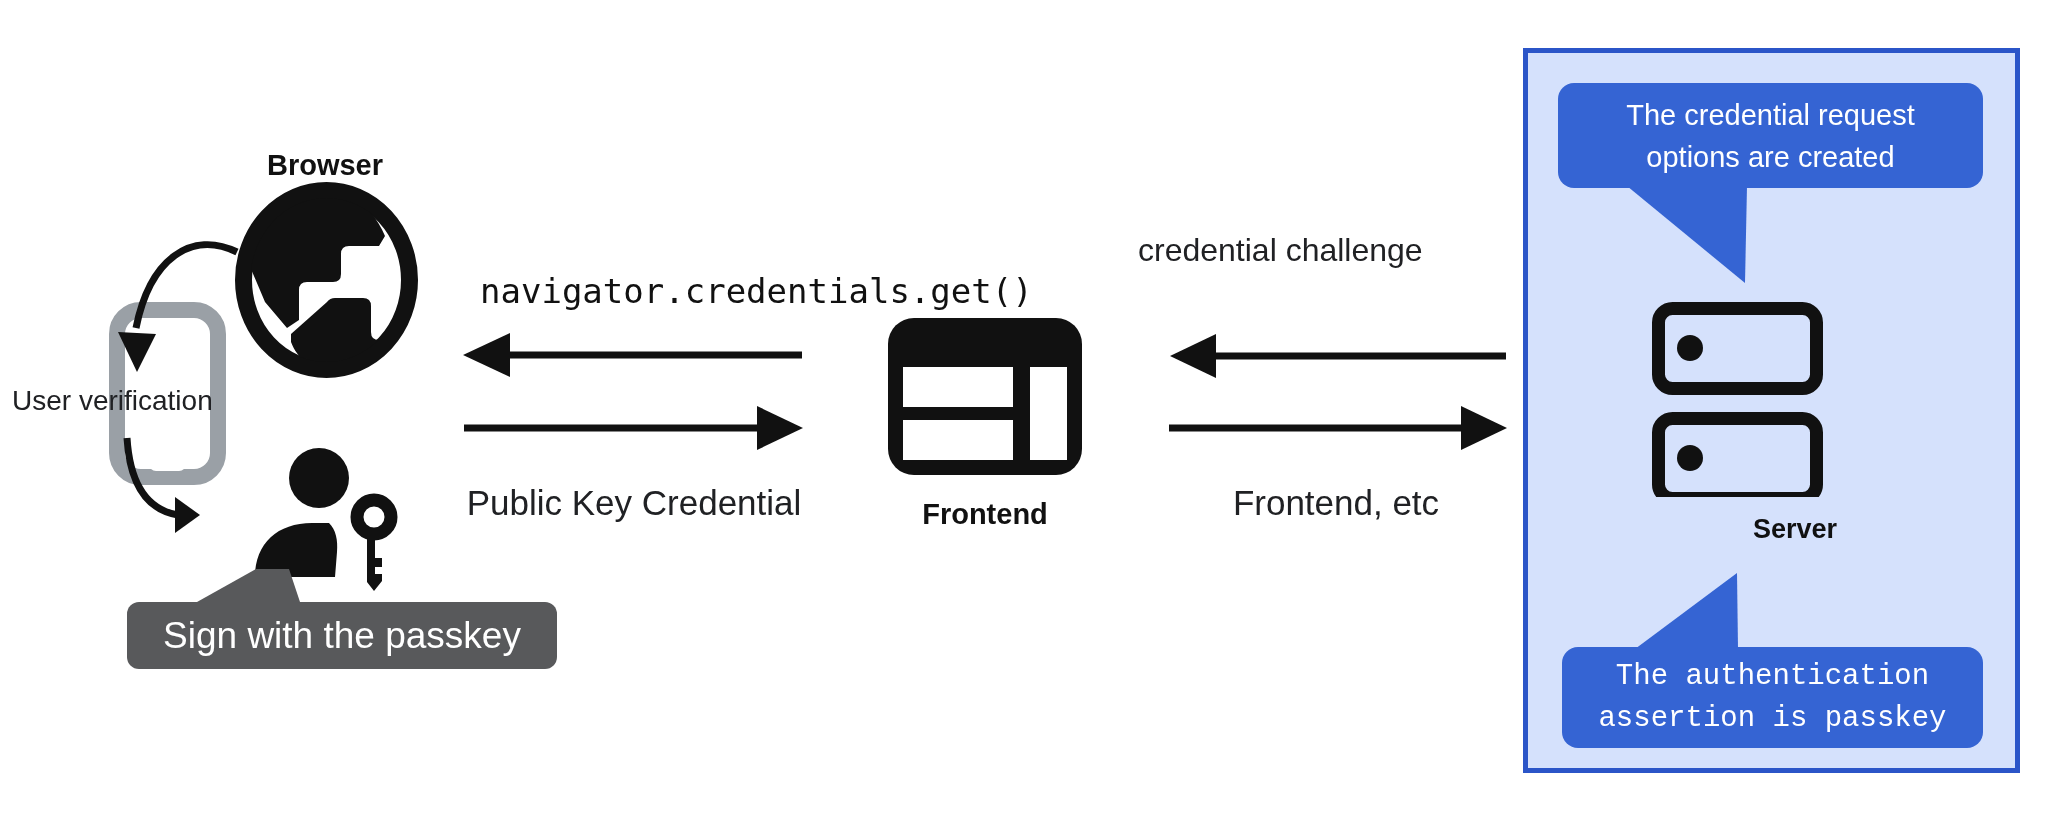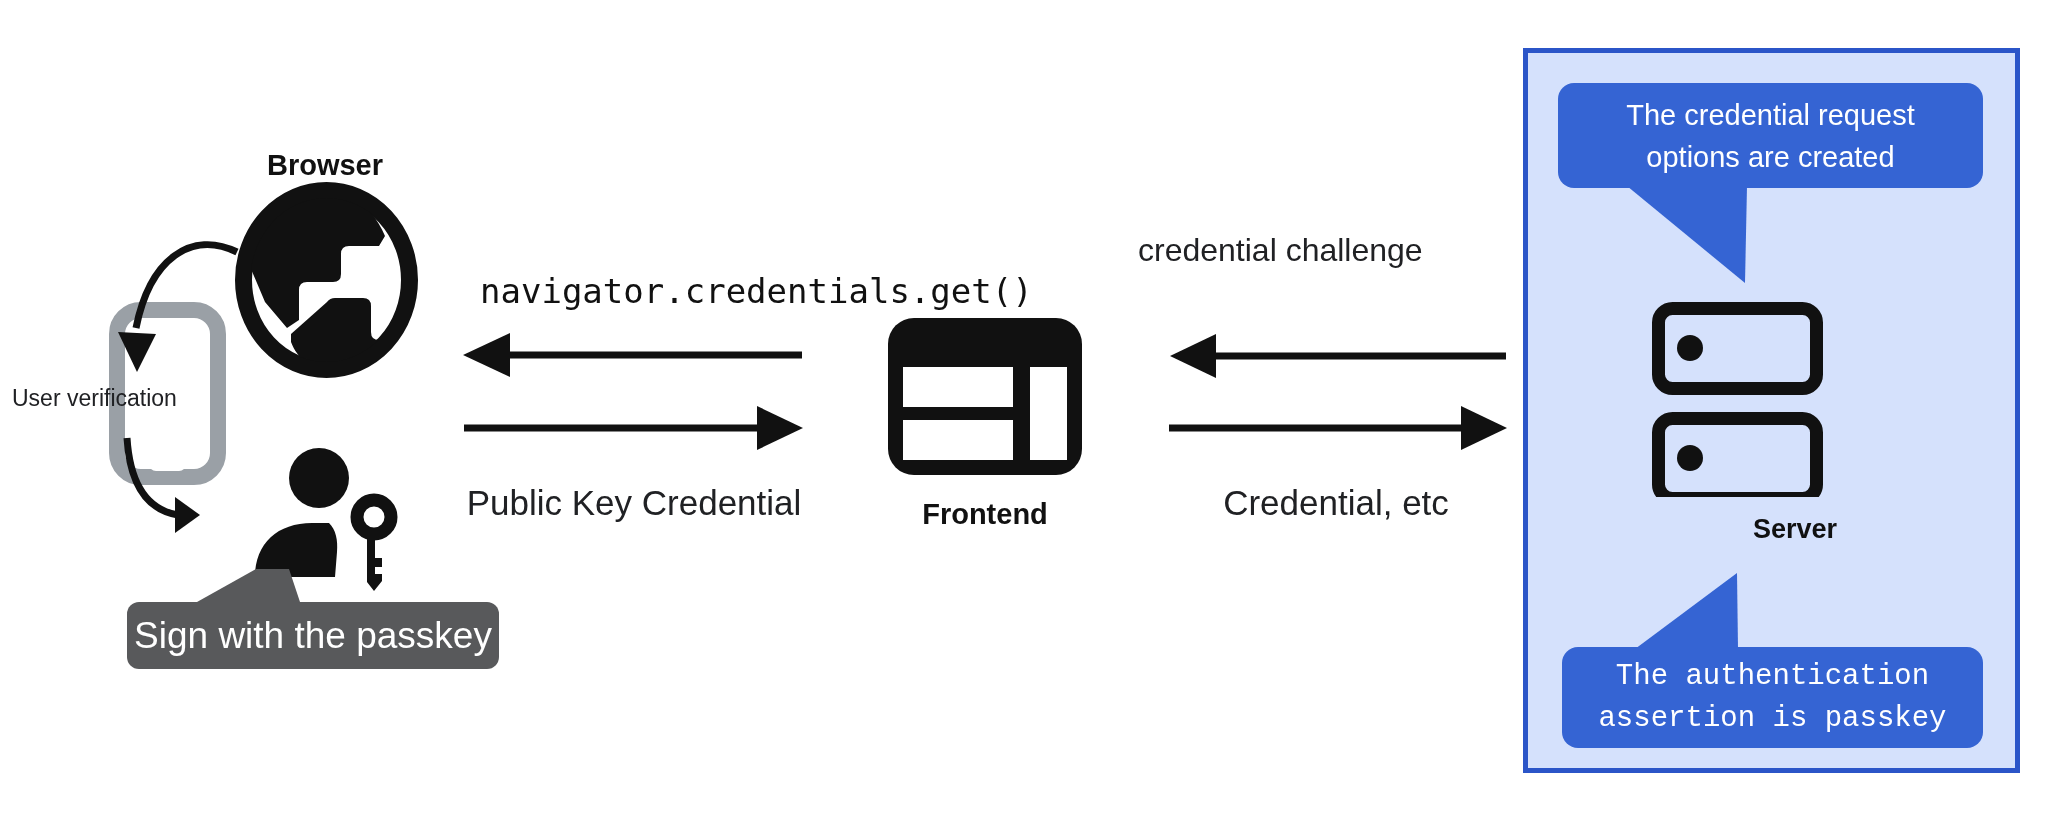--- a/index.html
+++ b/index.html
@@ -87,34 +87,34 @@
     <g fill="none" stroke="#111" stroke-width="7">
       <path d="M 157,22 C 112,0 70,28 56,98"></path>
       <path d="M 47,208 C 50,256 68,280 98,285"></path>
     </g>
     <g fill="#111">
       <polygon points="57,142 38,102 76,104"></polygon>
       <polygon points="120,285 95,267 95,303"></polygon>
     </g>
   </svg>
 
-  <div class="abs body-text" style="left:12px;top:385px;width:300px;font-size:23px;">User verification</div>
+  <div class="abs body-text" style="left:12px;top:385px;width:300px;font-size:28px;">User verification</div>
 
   <svg class="abs" style="left:250px;top:440px;" width="150" height="160" viewBox="0 0 150 160">
     <circle cx="69" cy="38" r="30" fill="#111"></circle>
     <path d="M 5,137 C 5,103 28,83 62,83 L 79,83 C 86,90 88,100 87,112 L 85,137 Z" fill="#111"></path>
     <circle cx="124" cy="77" r="17" fill="none" stroke="#111" stroke-width="13"></circle>
     <path d="M 117,92 L 117,142 L 124,151 L 132,141 L 132,134 L 125,134 L 125,127
              L 132,127 L 132,118 L 125,118 L 125,92 Z" fill="#111"></path>
   </svg>
 
   <svg class="abs" style="left:197px;top:569px;" width="103" height="33" viewBox="0 0 103 33">
     <polygon points="0,33 103,33 92,0 59,0" fill="#58595b" class="tooltip-fill"></polygon>
   </svg>
-  <div class="abs tooltip-box" style="left:127px;top:602px;width:372px;height:67px;">Sign with the passkey</div>
+  <div class="abs tooltip-box" style="left:127px;top:602px;width:430px;height:67px;">Sign with the passkey</div>
 
   <div class="abs code-text" style="left:480px;top:271px;width:400px;">navigator.credentials.get()</div>
 
   <svg class="abs" style="left:463px;top:332px;" width="340" height="48" viewBox="0 0 340 48">
     <line x1="47" y1="23" x2="339" y2="23" stroke="#111" stroke-width="7"></line>
     <polygon points="0,23 47,1 47,45" fill="#111"></polygon>
   </svg>
   <svg class="abs" style="left:463px;top:405px;" width="340" height="48" viewBox="0 0 340 48">
     <line x1="1" y1="23" x2="294" y2="23" stroke="#111" stroke-width="7"></line>
     <polygon points="340,23 294,1 294,45" fill="#111"></polygon>
@@ -136,15 +136,15 @@
 
   <svg class="abs" style="left:1170px;top:333px;" width="337" height="46" viewBox="0 0 337 46">
     <line x1="46" y1="23" x2="336" y2="23" stroke="#111" stroke-width="7"></line>
     <polygon points="0,23 46,1 46,45" fill="#111"></polygon>
   </svg>
   <svg class="abs" style="left:1168px;top:405px;" width="339" height="46" viewBox="0 0 339 46">
     <line x1="1" y1="23" x2="293" y2="23" stroke="#111" stroke-width="7"></line>
     <polygon points="339,23 293,1 293,45" fill="#111"></polygon>
   </svg>
 
-  <div class="abs body-text center-text" style="left:1136px;top:483px;width:400px;font-size:35px;">Credential, etc</div>
+  <div class="abs body-text center-text" style="left:1136px;top:483px;width:400px;font-size:35px;">Frontend, etc</div>
 
 </div>
 
 </body></html>

